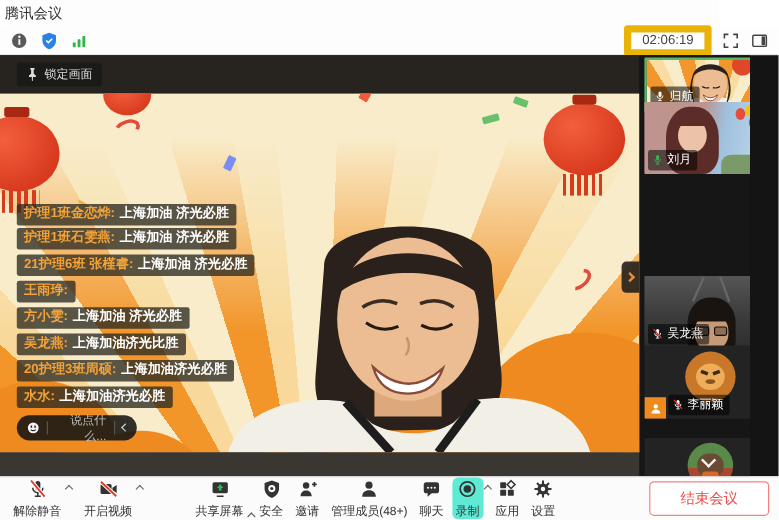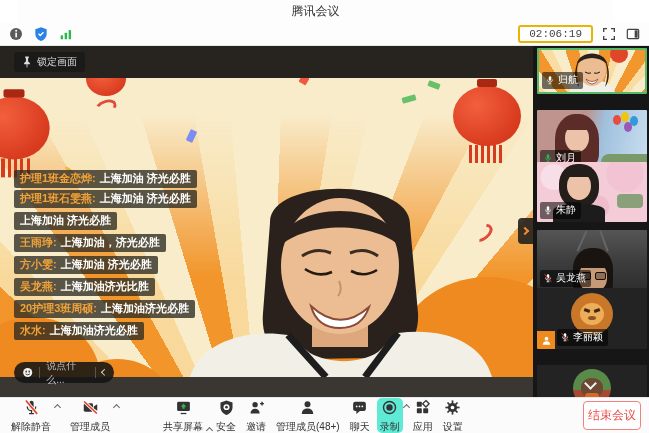--- a/index.html
+++ b/index.html
@@ -1,27 +1,27 @@
 <!DOCTYPE html>
 <html><head>
 <meta charset="utf-8">
 <style>
   * { margin:0; padding:0; box-sizing:border-box; }
   html,body { width:649px; height:433px; font-family:"Liberation Sans",sans-serif; background:#fff; }
   .app { position:relative; width:649px; height:433px; background:#fff; overflow:hidden; }
 
   
-  .titlebar { position:absolute; left:18px; top:0; width:595px; height:22px; background:#fdfdfd;
-              display:flex; align-items:center; justify-content:center; font-size:12px; color:#333; }
+  .titlebar { position:absolute; left:4px; top:0; width:595px; height:22px; background:#fdfdfd;
+              display:flex; align-items:center; font-size:12px; color:#333; }
   
   .topbar { position:absolute; left:0; top:22px; width:649px; height:24px; background:#fdfdfd;
             display:flex; align-items:center; padding:0 8px; border-bottom:1px solid #e7e7e7; }
   .topbar .left { display:flex; align-items:center; gap:9px; }
   .topbar .right { margin-left:auto; display:flex; align-items:center; gap:8px; }
-  .timerbox { border:2px solid #eab308; border-radius:3px; padding:1px 9px; font-size:11px; color:#444; background:#fff;font-family:Liberation Mono, monospace; }
+  .timerbox { border:6px solid #eab308; border-radius:3px; padding:1px 9px; font-size:11px; color:#444; background:#fff; }
   .viewbtn { border:1px solid #cfcfcf; border-radius:3px; padding:1px 6px; font-size:11px; color:#444;
              background:#fff; display:flex; align-items:center; gap:4px; }
   .chev-down { width:5px; height:5px; border-right:1.4px solid #777; border-bottom:1.4px solid #777;
                transform:rotate(45deg); margin-top:-3px; }
   .icon18 { width:16px; height:16px; display:block; }
 
   
   .content { position:absolute; left:0; top:46px; width:649px; height:351px; background:#141414; }
   .stage { position:absolute; left:0; top:0; width:533px; height:351px; background:#272420; overflow:hidden; }
   .video { position:absolute; left:0; top:32px; width:533px; height:299px; background:#f9ecca; overflow:hidden; }
@@ -70,33 +70,33 @@
   .chat-inputbar .sep { width:1px; height:11px; background:#555; }
   .chev-left { width:5px; height:5px; border-left:1.4px solid #ccc; border-top:1.4px solid #ccc;
                transform:rotate(-45deg); }
   .collapse-tab { position:absolute; right:0; top:172px; width:15px; height:26px;
                background:rgba(35,32,28,.9); border-radius:4px 0 0 4px; display:flex;
                align-items:center; justify-content:center; }
   .chev-right { width:6px; height:6px; border-right:2px solid #ef8a3a; border-top:2px solid #ef8a3a;
                transform:rotate(45deg); margin-right:2px; }
 
   
-  .sidebar { position:absolute; left:533px; top:0; width:116px; height:351px; background:#161616; overflow:hidden; }
+  .sidebar { position:absolute; left:533px; top:0; width:92px; height:351px; background:#161616; overflow:hidden; }
   .tile { position:absolute; left:4px; width:110px; background:#202020; overflow:hidden; border-radius:1px; }
   .tile .label { position:absolute; left:3px; bottom:3px; display:flex; align-items:center; gap:3px;
                  background:rgba(0,0,0,.55); padding:1px 5px 2px 3px; border-radius:2px;
                  color:#fff; font-size:10px; }
   .tile .badge { position:absolute; left:0; bottom:0; width:18px; height:18px; background:#ef8a1e;
                  display:flex; align-items:center; justify-content:center; }
   .tile .label.shifted { left:20px; }
   .t1 { top:2px; height:46px; border:2px solid #57b868; }
   .t1 .mini-bg { position:absolute; inset:0; background:#f9ecca; }
   .t1 .mini-rays { position:absolute; left:-30px; right:-30px; bottom:-40px; height:100px;
       background:repeating-conic-gradient(from 250deg at 50% 100%, rgba(241,141,28,.9) 0 9deg, rgba(247,184,70,.3) 9deg 15deg, transparent 15deg 23deg); }
-  .t2 { top:64px; height:60px; background:linear-gradient(100deg,#c1948e 0%,#bb9490 42%,#9fc0dd 58%,#cadff0 100%);padding-left:15px; }
+  .t2 { top:39px; height:60px; background:linear-gradient(100deg,#c1948e 0%,#bb9490 42%,#9fc0dd 58%,#cadff0 100%);padding-left:15px; }
   .t3 { top:116px; height:60px; background:
         radial-gradient(circle at 15% 25%, #f8dee6 0 12%, transparent 13%),
         radial-gradient(circle at 80% 20%, #f2c3d2 0 18%, transparent 19%),
         radial-gradient(circle at 55% 75%, #eebccb 0 15%, transparent 16%),
         #f3ccd7; }
   .t4 { top:184px; height:60px; background:linear-gradient(#555 0%,#3c3c3c 55%,#2e2e2e 100%); }
   .t5 { top:242px; height:61px; background:#232323; }
   .t6 { top:319px; height:60px; background:#232323; }
   .avatar { position:absolute; left:50%; transform:translateX(-50%); border-radius:50%; overflow:hidden; }
   .chev-down-big { width:9px; height:9px; border-right:2.2px solid #f2f2f2; border-bottom:2.2px solid #f2f2f2;
@@ -107,21 +107,21 @@
                border-top:1px solid #e8e8e8; display:flex; align-items:center; padding:0 8px; }
   .tb-group { display:flex; align-items:flex-start; }
   .tb-item { display:flex; flex-direction:column; align-items:center; gap:5px; padding:1px 3px;
              font-size:10px; color:#333; line-height:11px; white-space:nowrap; }
   .tb-item.selected { background:#5eead4; border-radius:5px; }
   .tb-caret { width:5px; height:5px; border-left:1.4px solid #666; border-top:1.4px solid #666;
               transform:rotate(45deg); margin:7px 1px 0 1px; }
   .gap-share { margin-left:40px;align-items:flex-end; }
   .mr6 { margin-right:6px; } .mr4 { margin-right:4px; }
   .endbtn { margin-left:auto; border:1px solid #f2827e; color:#e84b47; background:#fff;
-            font-size:12px; padding:5px 4px; border-radius:4px; }
+            font-size:12px; padding:5px 25px; border-radius:4px; }
   .icon-t { width:17px; height:17px; display:block; }
 </style>
 </head>
 <body>
 
 <div class="app">
 
   <div class="titlebar">
     <span>腾讯会议</span>
   </div>
@@ -206,45 +206,45 @@
       <div>
         <div class="chatmsg" style="top:124px">
           <span class="nm">护理1班金恋烨:</span>
           <span class="tx">上海加油 济光必胜</span>
         </div>
         <div class="chatmsg" style="top:144px">
           <span class="nm">护理1班石雯燕:</span>
           <span class="tx">上海加油 济光必胜</span>
         </div>
         <div class="chatmsg" style="top:166px">
+          <span class="nm">21护理6班 张槿睿:</span>
           <span class="tx">上海加油 济光必胜</span>
         </div>
         <div class="chatmsg" style="top:188px">
           <span class="nm">王雨琤:</span>
-          <span class="tx">上海加油，济光必胜</span>
         </div>
         <div class="chatmsg" style="top:210px">
           <span class="nm">方小雯:</span>
           <span class="tx">上海加油 济光必胜</span>
         </div>
         <div class="chatmsg" style="top:232px">
           <span class="nm">吴龙燕:</span>
           <span class="tx">上海加油济光比胜</span>
         </div>
         <div class="chatmsg" style="top:254px">
           <span class="nm">20护理3班周硕:</span>
           <span class="tx">上海加油济光必胜</span>
         </div>
         <div class="chatmsg" style="top:276px">
           <span class="nm">水水:</span>
           <span class="tx">上海加油济光必胜</span>
         </div>
       </div>
 
-      <div class="chat-inputbar" style="top:316px;">
+      <div class="chat-inputbar" style="top:300px;text-align:right;">
         <svg width="13" height="13" viewBox="0 0 24 24">
           <circle cx="12" cy="12" r="9.5" fill="#f2f2f2"></circle>
           <rect x="7.5" y="8" width="2.6" height="4" fill="#222"></rect>
             <rect x="13.9" y="8" width="2.6" height="4" fill="#222"></rect>
           <path d="M7.5 15 q4.5 4 9 0" stroke="#222" stroke-width="1.8" fill="none"></path>
         </svg>
         <span class="sep"></span>
         <span>说点什么...</span>
         <span class="sep"></span>
         <span class="chev-left"></span>
@@ -295,36 +295,20 @@
         </div>
         <div class="label">
           <svg width="10" height="10" viewBox="0 0 24 24">
             <rect x="9" y="3" width="6" height="11" rx="3" fill="#2eb84c"></rect>
             <path d="M6 11 a6 6 0 0 0 12 0 M12 17 v4 M8.5 21 h7" stroke="#2eb84c" stroke-width="1.8" fill="none"></path>
           </svg>
           <span>刘月</span>
         </div>
       </div>
 
-      <div class="tile t3">
-        <div style="position:absolute;inset:0;">
-          <div style="position:absolute;right:4px;bottom:14px;width:26px;height:14px;background:#8aa07a;border-radius:4px;"></div>
-          <div style="position:absolute;left:22px;top:2px;width:40px;height:44px;border-radius:45%;background:#241e1a;"></div>
-          <div style="position:absolute;left:30px;top:10px;width:24px;height:28px;border-radius:50%;background:#ecc3a8;"></div>
-          <div style="position:absolute;left:28px;top:4px;width:28px;height:11px;border-radius:50% 50% 0 0;background:#241e1a;"></div>
-          <div style="position:absolute;left:16px;bottom:0;width:52px;height:18px;border-radius:40% 40% 0 0;background:#1c1c1c;"></div>
-        </div>
-        <div class="label">
-          <svg width="10" height="10" viewBox="0 0 24 24">
-            <rect x="9" y="3" width="6" height="11" rx="3" fill="#fff"></rect>
-            <path d="M6 11 a6 6 0 0 0 12 0 M12 17 v4 M8.5 21 h7" stroke="#fff" stroke-width="1.8" fill="none"></path>
-          </svg>
-          <span>朱静</span>
-        </div>
-      </div>
 
       <div class="tile t4">
         <div style="position:absolute;inset:0;">
           <div style="position:absolute;left:44px;top:0;width:2px;height:22px;background:#666;transform:rotate(24deg);"></div>
           <div style="position:absolute;left:66px;top:0;width:2px;height:22px;background:#666;transform:rotate(-20deg);"></div>
           <div style="position:absolute;left:36px;top:18px;width:40px;height:46px;border-radius:45% 45% 20% 20%;background:#1a1410;"></div>
           <div style="position:absolute;left:42px;top:32px;width:28px;height:30px;border-radius:45%;background:#c69a76;"></div>
           <div style="position:absolute;left:40px;top:24px;width:32px;height:14px;border-radius:50% 50% 10% 10%;background:#1a1410;"></div>
           <div style="position:absolute;left:43px;top:42px;width:11px;height:8px;border:1.5px solid #15100c;border-radius:2px;background:rgba(40,30,20,.35);"></div>
           <div style="position:absolute;left:58px;top:42px;width:11px;height:8px;border:1.5px solid #15100c;border-radius:2px;background:rgba(40,30,20,.35);"></div>
@@ -391,21 +375,21 @@
     </div>
 
     <div class="tb-group">
       <div class="tb-item">
         <svg class="icon-t" viewBox="0 0 24 24">
           <rect x="2.5" y="6" width="13" height="12" rx="2" fill="#333"></rect>
           <path d="M16.5 10.5 l5-3.2 v9.4 l-5-3.2 z" fill="#333"></path>
           <line x1="3" y1="3.5" x2="21" y2="20.5" stroke="#fbfbfb" stroke-width="4.5"></line>
           <line x1="3" y1="3.5" x2="21" y2="20.5" stroke="#e23c28" stroke-width="2.2"></line>
         </svg>
-        <span>管理成员</span>
+        <span>开启视频</span>
       </div>
       <span class="tb-caret"></span>
     </div>
 
     <div class="tb-group gap-share">
       <div class="tb-item">
         <svg class="icon-t" viewBox="0 0 24 24">
           <rect x="3" y="4" width="18" height="13" rx="2" fill="#333"></rect>
           <path d="M12 6.5 l3.8 4.4 h-2.2 v3 h-3.2 v-3 h-2.2 z" fill="#2eb84c"></path>
           <path d="M8 20.5 h8" stroke="#333" stroke-width="1.8"></path>

